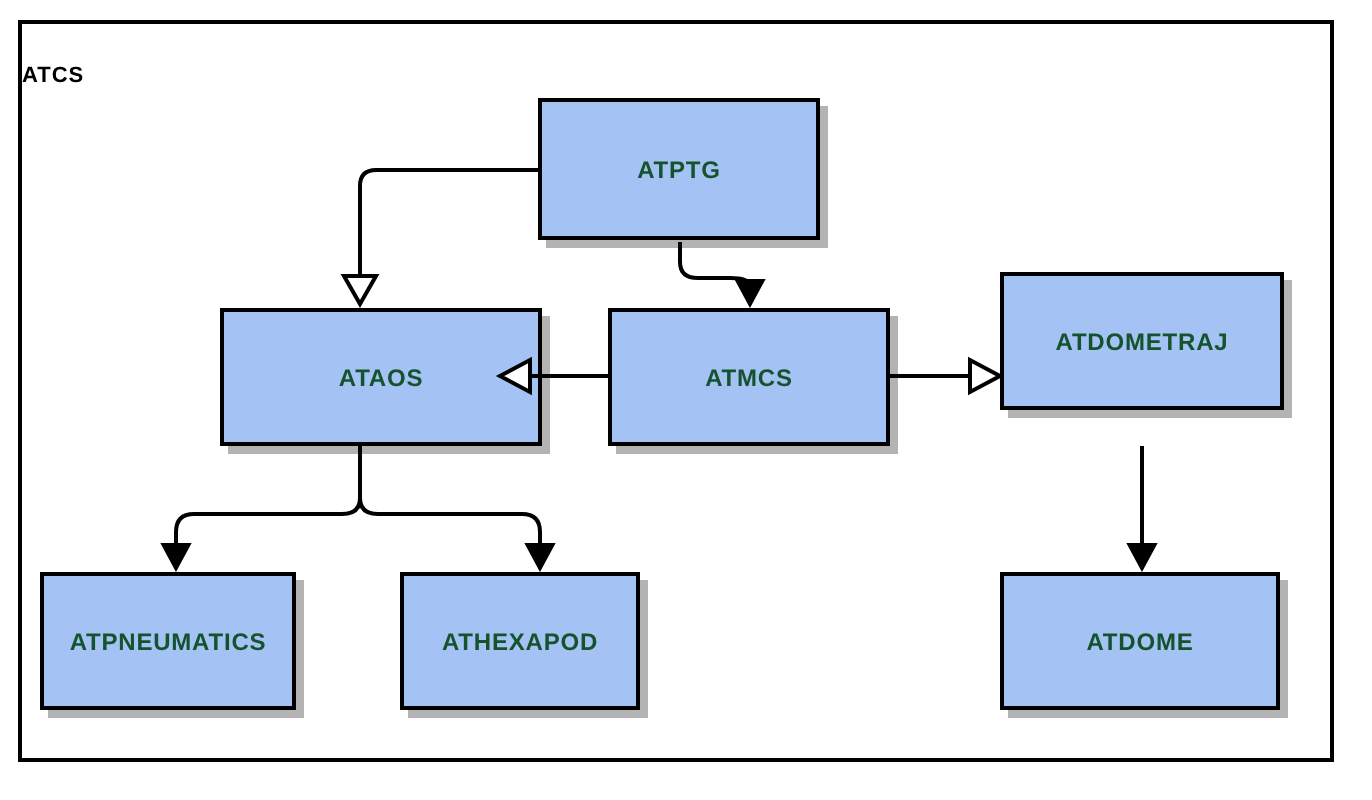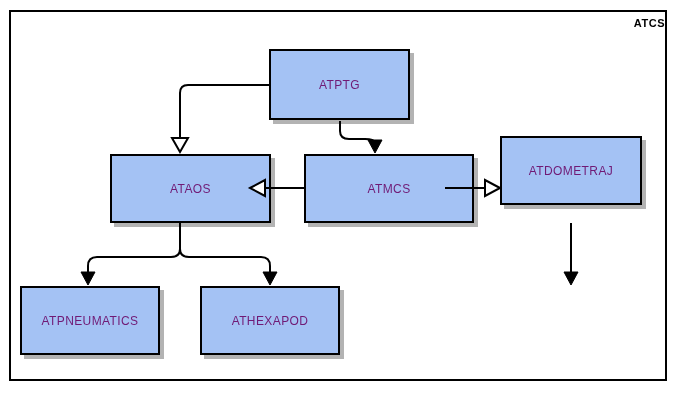--- a/index.html
+++ b/index.html
@@ -13,42 +13,41 @@
   .frame{
     position:absolute;
     left:9px;top:10px;
     width:658px;height:371px;
     border:2px solid #000000;
     box-sizing:border-box;
     background:#ffffff;
   }
   .frame-title{
     position:absolute;
-    top:5px;left:0;right:0;
-    text-align:right;
+    top:20px;left:0;right:0;
+    text-align:left;
     font-size:11px;
     font-weight:bold;
     color:#000000;
     letter-spacing:0.5px;
-    margin-left:38px;
   }
   .node{
     position:absolute;
     box-sizing:border-box;
     background:#A4C2F4;
     border:2px solid #000000;
     box-shadow:4px 4px 0 #b3b3b3;
     display:flex;
     align-items:center;
     justify-content:center;
   }
   .node span{
     font-size:12px;
-    font-weight:normal;
-    color:#701a75;
+    font-weight:bold;
+    color:#14532d;
     letter-spacing:0.4px;
     white-space:nowrap;
   }
   svg.edges{
     position:absolute;
     left:0;top:0;
     width:686px;height:400px;
     pointer-events:none;
   }
   svg .line{fill:none;stroke:#000000;stroke-width:2;}
@@ -65,36 +64,39 @@
   </div>
 
   <div class="node" style="left:269px;top:49px;width:141px;height:71px">
     <span>ATPTG</span>
   </div>
 
   <div class="node" style="left:110px;top:154px;width:161px;height:69px">
     <span>ATAOS</span>
   </div>
 
-  <div class="node" style="left:304px;top:154px;width:170px;height:69px">
+  <div class="node" style="left:304px;top:154px;width:141px;height:69px">
     <span>ATMCS</span>
   </div>
 
   <div class="node" style="left:500px;top:136px;width:142px;height:69px">
     <span>ATDOMETRAJ</span>
   </div>
 
-  <div class="node" style="left:20px;top:286px;width:140px;height:69px">
+  <div class="node" style="left:20px;top:286px;width:128px;height:69px">
     <span>ATPNEUMATICS</span>
   </div>
 
-  <div class="node" style="left:200px;top:286px;width:140px;height:69px">
+  <div class="node" style="left:200px;top:286px;width:120px;height:69px">
     <span>ATHEXAPOD</span>
   </div>
 
+  <div class="node" style="left:500px;top:286px;width:140px;height:69px">
+    <span>ATDOME</span>
+  </div>
 
   <svg class="edges" viewBox="0 0 686 400">
 
     <g>
       <path class="line" d="M 269 85 L 188 85 Q 180 85 180 93 L 180 137"></path>
       <polygon class="open-head" points="180,152 172,138 188,138"></polygon>
     </g>
 
     <g>
       <path class="line" d="M 340 121 L 340 131 Q 340 139 349 139 L 365 139 Q 374 139 374.5 142"></path>

